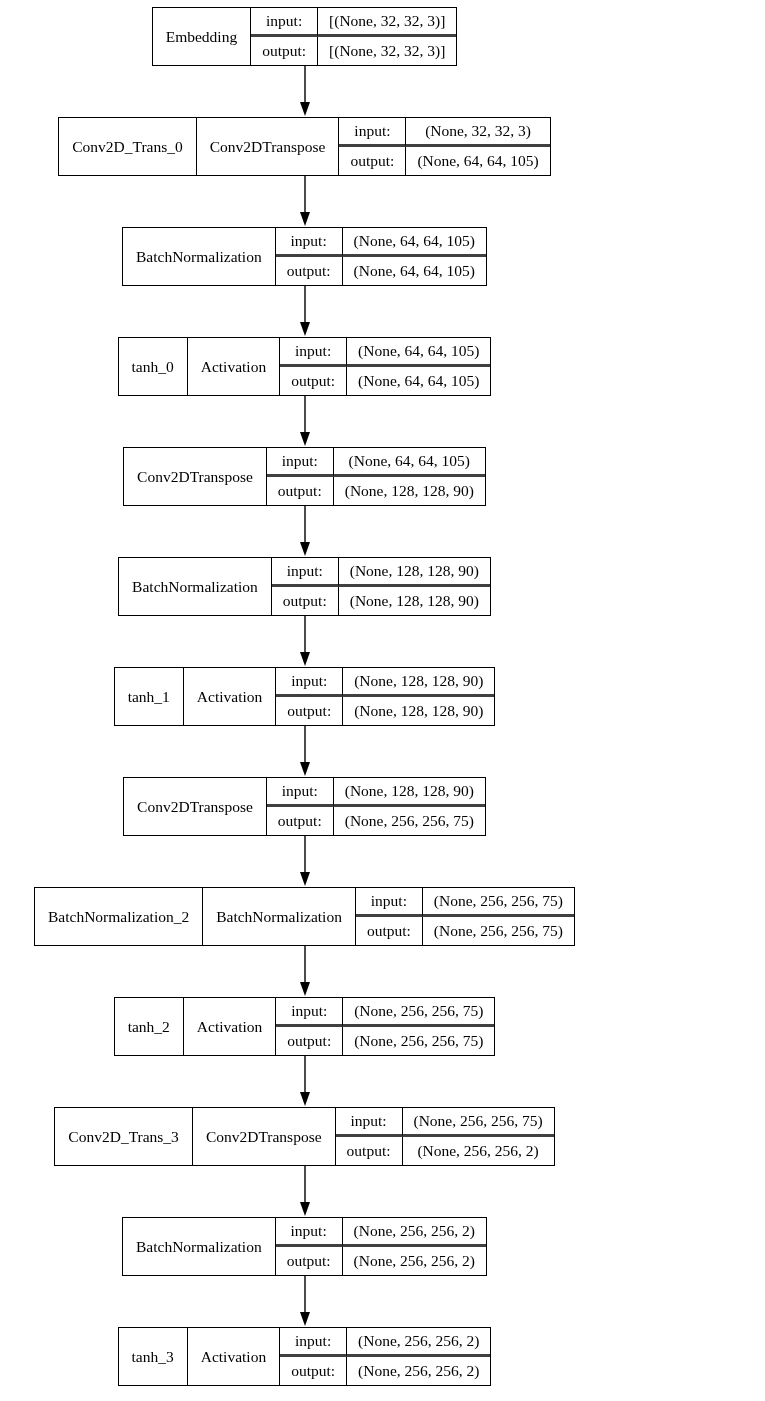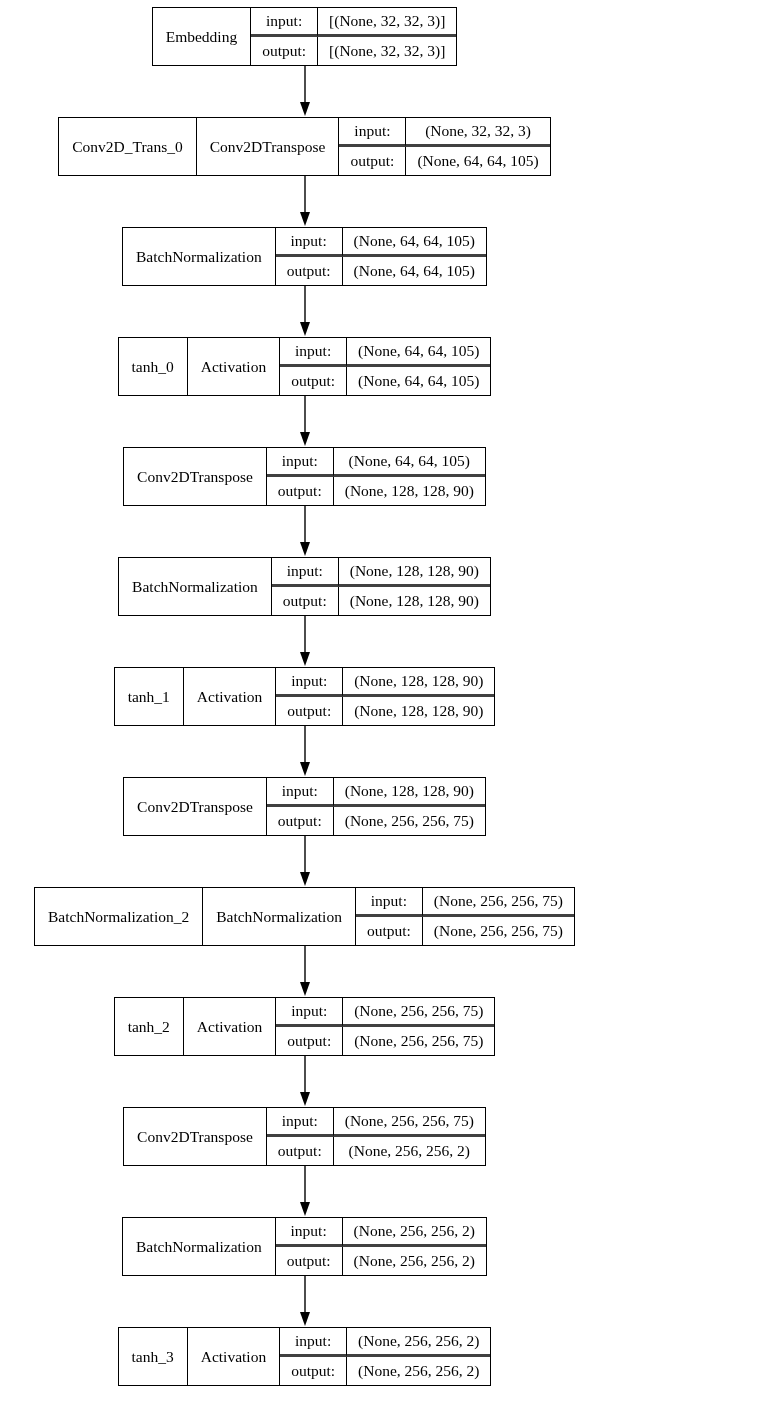--- a/index.html
+++ b/index.html
@@ -251,20 +251,23 @@
       <div class="io-cell">(None, 256, 256, 75)</div>
     </div>
   </div>
 
   <svg class="arrow" viewBox="0 0 18 51" aria-hidden="true">
     <line x1="9" y1="0" x2="9" y2="37" stroke="#000000" stroke-width="1.4"></line>
     <polygon points="4,36 14,36 9,50" fill="#000000"></polygon>
   </svg>
 
   <div class="node">
+    <div class="cell name-cell">
+      <span>Conv2D_Trans_3</span>
+    </div>
     <div class="cell type-cell">
       <span>Conv2DTranspose</span>
     </div>
     <div class="io-table">
       <div class="io-cell io-label io-top">input:</div>
       <div class="io-cell io-top">(None, 256, 256, 75)</div>
       <div class="io-cell io-label">output:</div>
       <div class="io-cell">(None, 256, 256, 2)</div>
     </div>
   </div>

